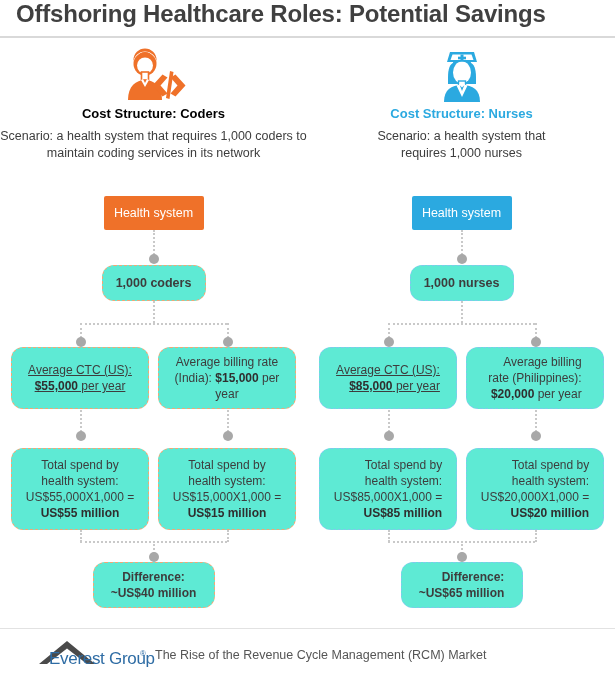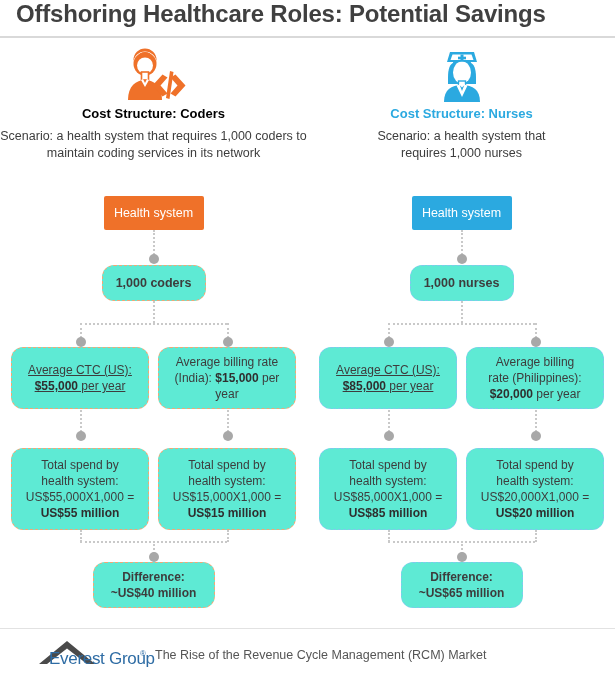--- a/index.html
+++ b/index.html
@@ -114,21 +114,21 @@
     display: flex;
     align-items: center;
     justify-content: center;
     text-align: center;
     font-size: 12px;
     line-height: 16px;
     background: #5eead4;
     padding: 4px 6px;
   }
   .col-left  .dbox { border: 1.6px dashed #f0a777; }
-  .col-right .dbox { border: 1.6px dashed #7fc9ec; }
+  .col-right .dbox { border: 1.6px dashed #7fc9ec; text-align: right; }
   .dbox b { font-weight: bold; color: #2f2f2f; }
 
   .dbox-count {
     width: 104px; height: 36px;
     left: 50%; transform: translateX(-50%);
     top: 221px;
     font-size: 12.5px; font-weight: bold;
   }
   .dbox-rate {
     width: 138px; height: 62px;

